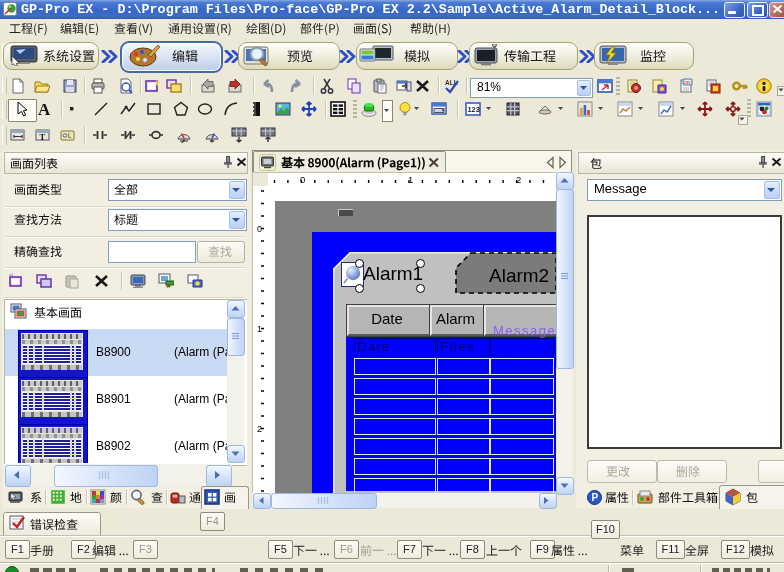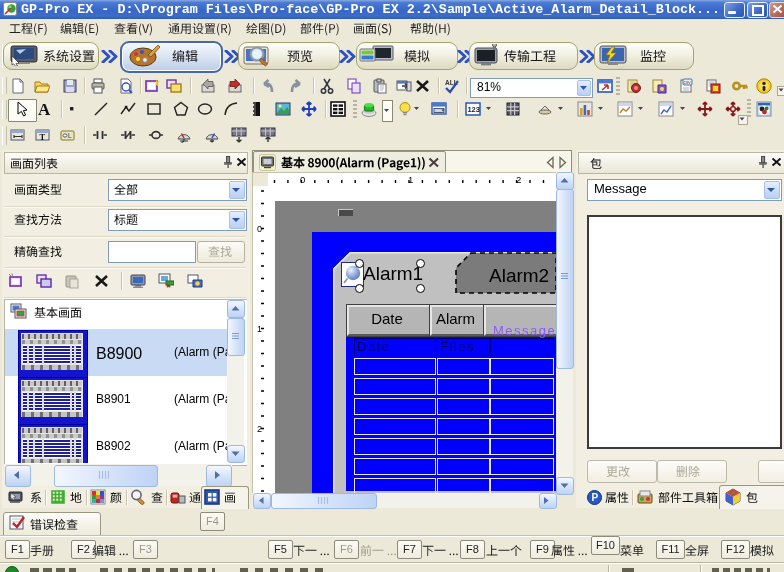--- a/index.html
+++ b/index.html
@@ -558,21 +558,21 @@
     <div class="ab " style="left:16px;top:11px;width:62px;height:37px;background:#E6E6E6"></div>
     <div class="ab " style="left:17px;top:12px;width:60px;height:5px;background:repeating-linear-gradient(90deg,#606060 0 2px,#C9C9C9 2px 6px)"></div>
     <div class="ab " style="left:17px;top:18px;width:60px;height:4px;background:repeating-linear-gradient(90deg,#909090 0 3px,#C9C9C9 3px 8px)"></div>
     <div class="ab " style="left:18px;top:23px;width:58px;height:19px;background:repeating-linear-gradient(180deg,#FFFFFF 0 1px,#20209A 1px 3px)"></div>
     <div class="ab " style="left:22px;top:23px;width:1.5px;height:19px;background:#DDD"></div>
     <div class="ab " style="left:28px;top:23px;width:1.5px;height:19px;background:#DDD"></div>
     <div class="ab " style="left:37px;top:23px;width:1.5px;height:19px;background:#DDD"></div>
     <div class="ab " style="left:65px;top:23px;width:1.5px;height:19px;background:#DDD"></div>
     <div class="ab " style="left:69px;top:23px;width:1.5px;height:19px;background:#DDD"></div>
     <div class="ab " style="left:17px;top:43px;width:60px;height:5px;background:repeating-linear-gradient(90deg,#707070 0 3px,#C4C4C4 3px 9px)"></div>
-<div class="ab" style="left:91px;top:23px;font-size:16px;color:#000">B8900</div>
+<div class="ab" style="left:91px;top:23px;font-size:12px;color:#000">B8900</div>
 <div class="ab" style="left:169px;top:23px;font-size:12px;color:#000;white-space:nowrap">(Alarm&nbsp;(Pa</div>
 <div class="ab " style="left:13px;top:55px;width:68px;height:46px;background:#1414CF;border:1px solid #0000A0"></div>
     <div class="ab " style="left:16px;top:58px;width:62px;height:37px;background:#E6E6E6"></div>
     <div class="ab " style="left:17px;top:59px;width:60px;height:5px;background:repeating-linear-gradient(90deg,#606060 0 2px,#C9C9C9 2px 6px)"></div>
     <div class="ab " style="left:17px;top:65px;width:60px;height:4px;background:repeating-linear-gradient(90deg,#909090 0 3px,#C9C9C9 3px 8px)"></div>
     <div class="ab " style="left:18px;top:70px;width:58px;height:19px;background:repeating-linear-gradient(180deg,#FFFFFF 0 1px,#20209A 1px 3px)"></div>
     <div class="ab " style="left:22px;top:70px;width:1.5px;height:19px;background:#DDD"></div>
     <div class="ab " style="left:28px;top:70px;width:1.5px;height:19px;background:#DDD"></div>
     <div class="ab " style="left:37px;top:70px;width:1.5px;height:19px;background:#DDD"></div>
     <div class="ab " style="left:65px;top:70px;width:1.5px;height:19px;background:#DDD"></div>
@@ -898,21 +898,21 @@
     <path d="M0.7 -9.2V-8.3H5.3V0.9H6.2V-5.4C7.6 -4.7 9.2 -3.7 10.1 -3L10.7 -3.8C9.7 -4.5 7.8 -5.6 6.4 -6.3L6.2 -6.1V-8.3H11.4V-9.2Z M12.5 -5.2V-4.2H23.5V-5.2Z M28.4 0.2C28.8 0.2 29.1 -0.2 29.1 -0.7C29.1 -1.2 28.8 -1.5 28.4 -1.5C27.9 -1.5 27.6 -1.2 27.6 -0.7C27.6 -0.2 27.9 0.2 28.4 0.2Z M31.7 0.2C32.1 0.2 32.5 -0.2 32.5 -0.7C32.5 -1.2 32.1 -1.5 31.7 -1.5C31.2 -1.5 30.9 -1.2 30.9 -0.7C30.9 -0.2 31.2 0.2 31.7 0.2Z M35 0.2C35.5 0.2 35.8 -0.2 35.8 -0.7C35.8 -1.2 35.5 -1.5 35 -1.5C34.6 -1.5 34.2 -1.2 34.2 -0.7C34.2 -0.2 34.6 0.2 35 0.2Z" transform="translate(0,12.0)" fill="#222"></path>
   </svg>
 <div class="ab fkey" style="left:460px;top:540px;width:23px;height:17px;color:#222">F8</div>
 <svg style="position:absolute;left:486.0px;top:542.5px;overflow:visible" width="40.2" height="16.8">
     <path d="M5.1 -9.9V-0.5H0.6V0.4H11.4V-0.5H6.1V-5.3H10.6V-6.2H6.1V-9.9Z M12.5 -5.2V-4.2H23.5V-5.2Z M29.5 -6.6V0.9H30.5V-6.6ZM30.1 -10.1C28.9 -8.1 26.7 -6.3 24.4 -5.4C24.7 -5.1 24.9 -4.8 25.1 -4.5C26.9 -5.4 28.7 -6.8 30 -8.5C31.6 -6.6 33.2 -5.4 35 -4.5C35.1 -4.8 35.4 -5.1 35.6 -5.3C33.8 -6.2 32.1 -7.4 30.5 -9.2L30.9 -9.7Z" transform="translate(0,12.0)" fill="#222"></path>
   </svg>
 <div class="ab fkey" style="left:530px;top:540px;width:23px;height:17px;color:#222">F9</div>
 <svg style="position:absolute;left:551.0px;top:542.5px;overflow:visible" width="40.9" height="16.8">
     <path d="M2.6 -8.8H9.7V-7.8H2.6ZM1.7 -9.6V-6C1.7 -4.1 1.6 -1.5 0.4 0.4C0.6 0.5 1 0.7 1.2 0.9C2.4 -1.1 2.6 -4 2.6 -6V-7H10.6V-9.6ZM4.3 -4.6H6.4V-3.7H4.3ZM7.3 -4.6H9.4V-3.7H7.3ZM8 -1.4 8.4 -0.9 7.3 -0.9V-1.8H10V0.1C10 0.3 9.9 0.3 9.8 0.3C9.7 0.3 9.2 0.3 8.7 0.3C8.8 0.5 8.9 0.7 8.9 0.9C9.7 0.9 10.2 0.9 10.5 0.8C10.8 0.7 10.8 0.5 10.8 0.1V-2.4H7.3V-3.1H10.3V-5.1H7.3V-5.9C8.3 -5.9 9.3 -6.1 10.1 -6.2L9.6 -6.8C8.1 -6.5 5.4 -6.3 3.3 -6.3C3.3 -6.1 3.4 -5.9 3.4 -5.7C4.4 -5.7 5.4 -5.7 6.4 -5.8V-5.1H3.5V-3.1H6.4V-2.4H3V1H3.9V-1.8H6.4V-0.9L4.3 -0.8L4.4 -0.1C5.6 -0.1 7.2 -0.2 8.7 -0.3L9.1 0.3L9.6 0C9.4 -0.4 9 -1.1 8.6 -1.6Z M14.1 -10.1V0.9H15V-10.1ZM13 -7.8C12.9 -6.8 12.7 -5.5 12.3 -4.7L13 -4.5C13.4 -5.3 13.6 -6.7 13.6 -7.7ZM15 -7.9C15.4 -7.2 15.8 -6.3 15.9 -5.8L16.5 -6.1C16.4 -6.6 16 -7.5 15.7 -8.1ZM16 -0.3V0.5H23.4V-0.3H20.4V-3.3H22.8V-4.2H20.4V-6.7H23.1V-7.5H20.4V-10H19.5V-7.5H18C18.1 -8.1 18.3 -8.8 18.4 -9.4L17.5 -9.5C17.2 -7.9 16.8 -6.3 16.1 -5.2C16.3 -5.1 16.7 -4.9 16.9 -4.8C17.2 -5.3 17.4 -6 17.7 -6.7H19.5V-4.2H16.9V-3.3H19.5V-0.3Z M28.4 0.2C28.8 0.2 29.1 -0.2 29.1 -0.7C29.1 -1.2 28.8 -1.5 28.4 -1.5C27.9 -1.5 27.6 -1.2 27.6 -0.7C27.6 -0.2 27.9 0.2 28.4 0.2Z M31.7 0.2C32.1 0.2 32.5 -0.2 32.5 -0.7C32.5 -1.2 32.1 -1.5 31.7 -1.5C31.2 -1.5 30.9 -1.2 30.9 -0.7C30.9 -0.2 31.2 0.2 31.7 0.2Z M35 0.2C35.5 0.2 35.8 -0.2 35.8 -0.7C35.8 -1.2 35.5 -1.5 35 -1.5C34.6 -1.5 34.2 -1.2 34.2 -0.7C34.2 -0.2 34.6 0.2 35 0.2Z" transform="translate(0,12.0)" fill="#222"></path>
   </svg>
-<div class="ab fkey" style="left:591px;top:536px;width:27px;height:17px;color:#222">F10</div>
+<div class="ab fkey" style="left:591px;top:520px;width:27px;height:17px;color:#222">F10</div>
 <svg style="position:absolute;left:620.0px;top:542.5px;overflow:visible" width="28.2" height="16.8">
     <path d="M9.7 -7.7C7.8 -7.3 4.1 -7 1.1 -6.9C1.2 -6.7 1.3 -6.4 1.3 -6.2C4.4 -6.2 8.1 -6.5 10.5 -7ZM1.6 -5.5C2.1 -5 2.5 -4.2 2.7 -3.7L3.5 -4.1C3.3 -4.6 2.9 -5.3 2.4 -5.9ZM4.9 -5.9C5.3 -5.3 5.6 -4.6 5.7 -4.2L6.5 -4.5C6.4 -4.9 6.1 -5.6 5.7 -6.1ZM9.7 -6.3C9.4 -5.6 8.8 -4.6 8.3 -4L9 -3.7C9.5 -4.2 10.1 -5.2 10.6 -6ZM7.5 -10.1V-9.2H4.4V-10.1H3.5V-9.2H0.7V-8.4H3.5V-7.5H4.4V-8.4H7.5V-7.6H8.5V-8.4H11.3V-9.2H8.5V-10.1ZM5.5 -4.1V-3.2H0.7V-2.4H4.7C3.6 -1.4 1.9 -0.5 0.4 -0C0.6 0.1 0.9 0.5 1 0.7C2.6 0.2 4.4 -0.9 5.5 -2.1V1H6.4V-2.1C7.5 -0.9 9.3 0.1 10.9 0.7C11.1 0.4 11.3 0.1 11.5 -0.1C10 -0.5 8.3 -1.4 7.2 -2.4H11.4V-3.2H6.4V-4.1Z M14.7 -5.2H17.5V-3.9H14.7ZM18.4 -5.2H21.4V-3.9H18.4ZM14.7 -7.2H17.5V-6H14.7ZM18.4 -7.2H21.4V-6H18.4ZM20.5 -10C20.2 -9.4 19.7 -8.6 19.3 -8H16.4L16.9 -8.2C16.6 -8.7 16.1 -9.5 15.6 -10L14.8 -9.7C15.3 -9.2 15.7 -8.5 16 -8H13.8V-3.2H17.5V-2H12.6V-1.2H17.5V0.9H18.4V-1.2H23.4V-2H18.4V-3.2H22.3V-8H20.3C20.7 -8.5 21.1 -9.1 21.5 -9.7Z" transform="translate(0,12.0)" fill="#222"></path>
   </svg>
 <div class="ab fkey" style="left:656px;top:540px;width:27px;height:17px;color:#222">F11</div>
 <svg style="position:absolute;left:685.0px;top:542.5px;overflow:visible" width="28.2" height="16.8">
     <path d="M5.9 -10.2C4.7 -8.3 2.5 -6.5 0.3 -5.5C0.5 -5.4 0.8 -5.1 0.9 -4.8C1.4 -5.1 1.9 -5.3 2.4 -5.6V-4.8H5.5V-3H2.4V-2.2H5.5V-0.2H0.9V0.6H11.1V-0.2H6.5V-2.2H9.7V-3H6.5V-4.8H9.7V-5.6C10.2 -5.3 10.6 -5 11.1 -4.8C11.2 -5 11.5 -5.3 11.7 -5.5C9.8 -6.6 8 -7.8 6.5 -9.5L6.7 -9.8ZM2.4 -5.7C3.8 -6.5 5 -7.6 6 -8.9C7.1 -7.6 8.4 -6.6 9.7 -5.7Z M16.2 -6.3C16.4 -5.9 16.7 -5.4 16.9 -5.1L17.7 -5.4C17.6 -5.7 17.2 -6.2 17 -6.6ZM14.5 -8.7H21.8V-7.5H14.5ZM13.6 -9.5V-5.5C13.6 -3.7 13.5 -1.2 12.4 0.5C12.6 0.6 13 0.8 13.2 1C14.4 -0.8 14.5 -3.6 14.5 -5.5V-6.7H22.7V-9.5ZM20.9 -6.6C20.7 -6.2 20.4 -5.5 20.1 -5.1H15V-4.3H16.9V-3.1L16.9 -2.6H14.7V-1.8H16.8C16.5 -1.1 16 -0.3 14.6 0.3C14.8 0.5 15.1 0.8 15.2 1C16.9 0.2 17.5 -0.8 17.7 -1.8H20.2V1H21.1V-1.8H23.4V-2.6H21.1V-4.3H23V-5.1H21C21.2 -5.4 21.6 -5.9 21.8 -6.3ZM20.2 -2.6H17.8L17.8 -3.1V-4.3H20.2Z" transform="translate(0,12.0)" fill="#222"></path>
   </svg>
 <div class="ab fkey" style="left:721px;top:540px;width:27px;height:17px;color:#222">F12</div>
 <svg style="position:absolute;left:750.0px;top:542.5px;overflow:visible" width="28.2" height="16.8">
     <path d="M5.7 -5H9.8V-4.1H5.7ZM5.7 -6.5H9.8V-5.7H5.7ZM8.8 -10.1V-9.1H6.9V-10.1H6.1V-9.1H4.3V-8.3H6.1V-7.4H6.9V-8.3H8.8V-7.4H9.7V-8.3H11.3V-9.1H9.7V-10.1ZM4.8 -7.2V-3.5H7.3C7.2 -3.1 7.2 -2.8 7.1 -2.5H4.1V-1.7H6.8C6.4 -0.8 5.5 -0.1 3.7 0.2C3.9 0.4 4.1 0.8 4.2 1C6.3 0.5 7.3 -0.4 7.8 -1.7C8.4 -0.4 9.5 0.5 11 1C11.2 0.7 11.4 0.4 11.6 0.2C10.2 -0.1 9.2 -0.7 8.6 -1.7H11.3V-2.5H8C8.1 -2.8 8.1 -3.1 8.1 -3.5H10.7V-7.2ZM2.1 -10.1V-7.8H0.6V-6.9H2.1V-6.9C1.8 -5.3 1.1 -3.4 0.4 -2.4C0.5 -2.1 0.8 -1.8 0.9 -1.5C1.3 -2.2 1.8 -3.3 2.1 -4.5V0.9H3V-5.2C3.3 -4.6 3.7 -3.8 3.8 -3.4L4.4 -4.1C4.2 -4.5 3.3 -6 3 -6.4V-6.9H4.2V-7.8H3V-10.1Z M18.1 -8.7C18.8 -7.5 19.4 -6 19.7 -5L20.5 -5.4C20.2 -6.3 19.5 -7.8 18.9 -9ZM14 -10.1V-7.7H12.5V-6.8H14V-4.2C13.4 -4 12.8 -3.8 12.3 -3.7L12.6 -2.8L14 -3.3V-0.1C14 0.1 13.9 0.1 13.8 0.1C13.7 0.1 13.2 0.1 12.7 0.1C12.8 0.3 12.9 0.7 12.9 0.9C13.7 0.9 14.1 0.9 14.4 0.8C14.7 0.6 14.8 0.4 14.8 -0.1V-3.6L16.1 -4L16 -4.8L14.8 -4.4V-6.8H16V-7.7H14.8V-10.1ZM21.6 -9.8C21.5 -5 21 -1.6 18.4 0.2C18.6 0.4 19 0.7 19.1 0.9C20.3 -0 21.1 -1.2 21.6 -2.7C22.1 -1.5 22.6 -0.3 22.8 0.6L23.7 0.2C23.4 -0.9 22.6 -2.6 21.9 -3.9C22.3 -5.6 22.5 -7.5 22.5 -9.7ZM16.8 -0.2V-0.2L16.8 -0.2C17 -0.5 17.3 -0.8 20 -2.7C19.9 -2.9 19.8 -3.2 19.7 -3.5L17.7 -2.1V-9.6H16.9V-2C16.9 -1.4 16.5 -1 16.3 -0.9C16.4 -0.7 16.7 -0.4 16.8 -0.2Z" transform="translate(0,12.0)" fill="#222"></path>

